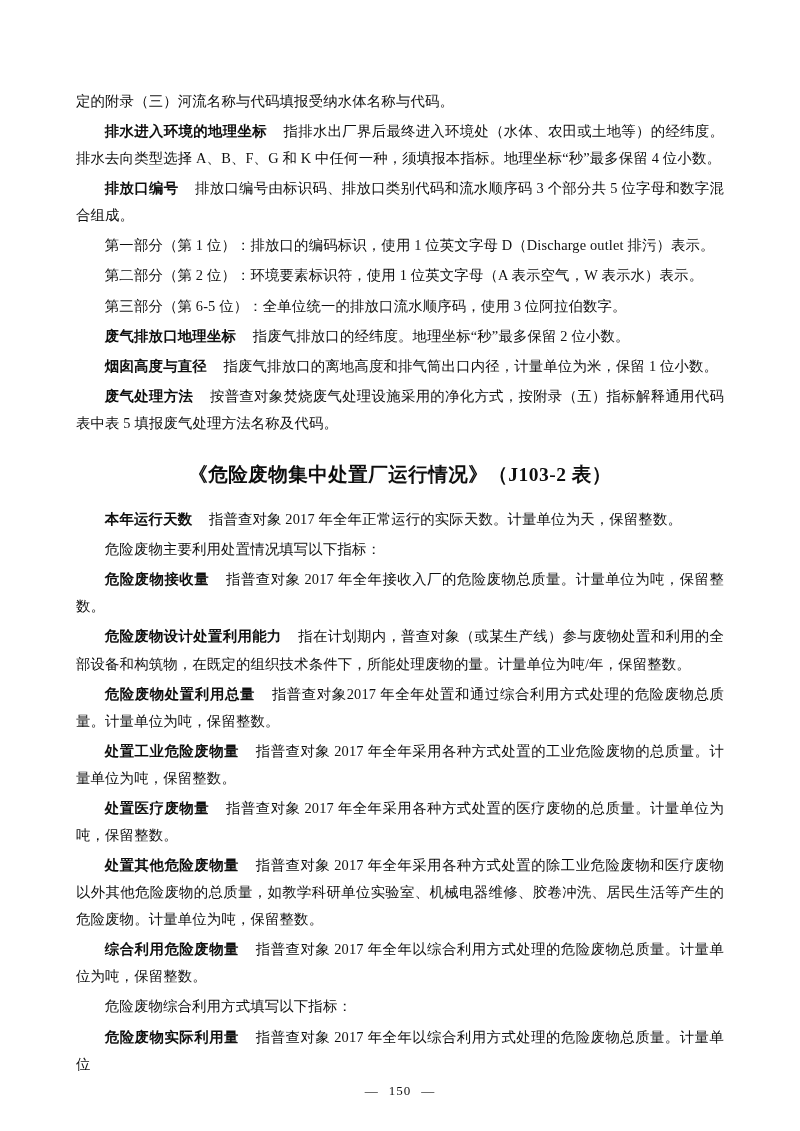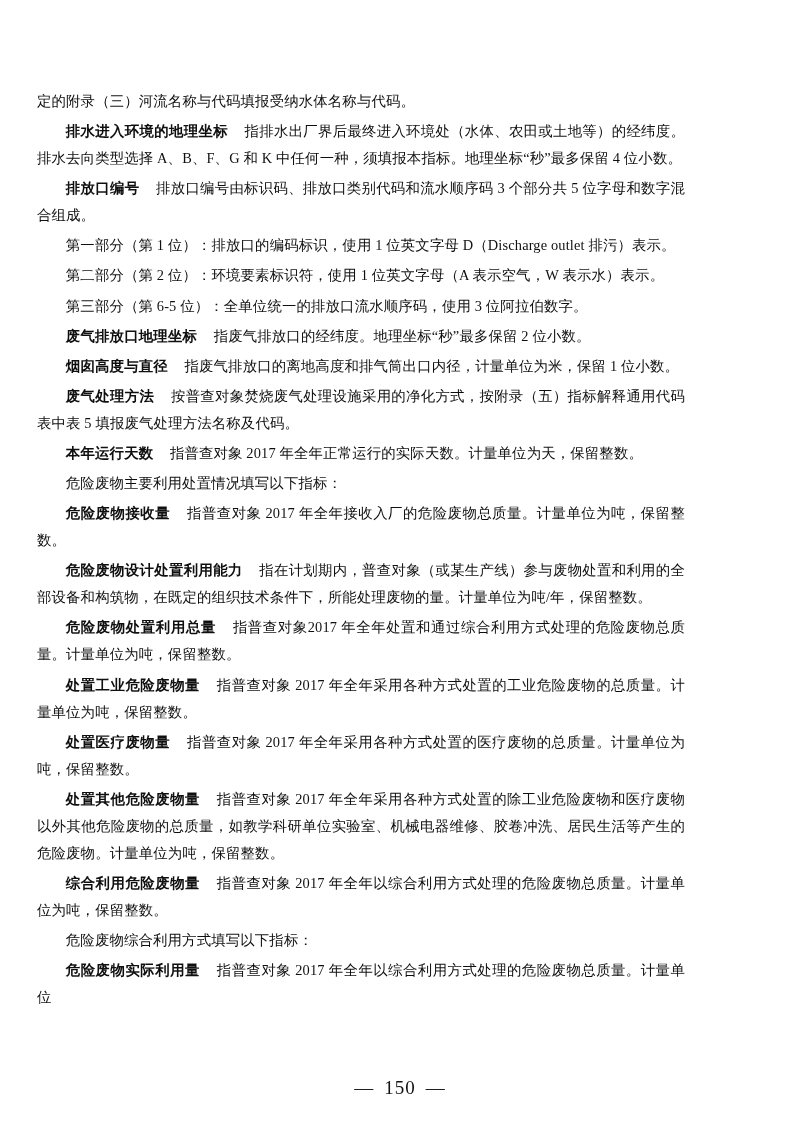--- a/index.html
+++ b/index.html
@@ -15,21 +15,21 @@
     position: relative;
     overflow: hidden;
   }
   .page {
     position: absolute;
     left: 0;
     top: 0;
     width: 800px;
     height: 1131px;
     box-sizing: border-box;
-    padding: 88px 76px 40px 37px;
+    padding: 88px 76px 40px 76px;
   }
   .content {
     width: 648px;
   }
   p {
     margin: 0 0 3px 0;
     font-size: 14.4px;
     line-height: 1.88;
     text-align: justify;
     text-justify: inter-ideograph;
@@ -56,21 +56,21 @@
     margin: 22px 0 16px 0;
     letter-spacing: 0.5px;
     line-height: 1.6;
   }
   .footer {
     position: absolute;
     left: 0;
     bottom: 32px;
     width: 800px;
     text-align: center;
-    font-size: 19px;
+    font-size: 13px;
     color: #111;
     letter-spacing: 1px;
   }
   .footer .dash {
     display: inline-block;
     margin: 0 10px;
   }
 </style>
 </head>
 <body>
@@ -89,20 +89,21 @@
     <p class="indent"><span>第二部分（第 2 位）：环境要素标识符，使用 1 位英文字母（A 表示空气，W 表示水）表示。</span></p>
 
     <p class="indent"><span>第三部分（第 6-5 位）：全单位统一的排放口流水顺序码，使用 3 位阿拉伯数字。</span></p>
 
     <p class="indent"><span class="term">废气排放口地理坐标</span><span class="gap"></span><span>指废气排放口的经纬度。地理坐标“秒”最多保留 2 位小数。</span></p>
 
     <p class="indent"><span class="term">烟囱高度与直径</span><span class="gap"></span><span>指废气排放口的离地高度和排气筒出口内径，计量单位为米，保留 1 位小数。</span></p>
 
     <p class="indent"><span class="term">废气处理方法</span><span class="gap"></span><span>按普查对象焚烧废气处理设施采用的净化方式，按附录（五）指标解释通用代码表中表 5 填报废气处理方法名称及代码。</span></p>
 
+    <h2 class="section-title">《危险废物集中处置厂运行情况》（J103-2 表）</h2>
 
     <p class="indent"><span class="term">本年运行天数</span><span class="gap"></span><span>指普查对象 2017 年全年正常运行的实际天数。计量单位为天，保留整数。</span></p>
 
     <p class="indent"><span>危险废物主要利用处置情况填写以下指标：</span></p>
 
     <p class="indent"><span class="term">危险废物接收量</span><span class="gap"></span><span>指普查对象 2017 年全年接收入厂的危险废物总质量。计量单位为吨，保留整数。</span></p>
 
     <p class="indent"><span class="term">危险废物设计处置利用能力</span><span class="gap"></span><span>指在计划期内，普查对象（或某生产线）参与废物处置和利用的全部设备和构筑物，在既定的组织技术条件下，所能处理废物的量。计量单位为吨/年，保留整数。</span></p>
 
     <p class="indent"><span class="term">危险废物处置利用总量</span><span class="gap"></span><span>指普查对象2017 年全年处置和通过综合利用方式处理的危险废物总质量。计量单位为吨，保留整数。</span></p>

